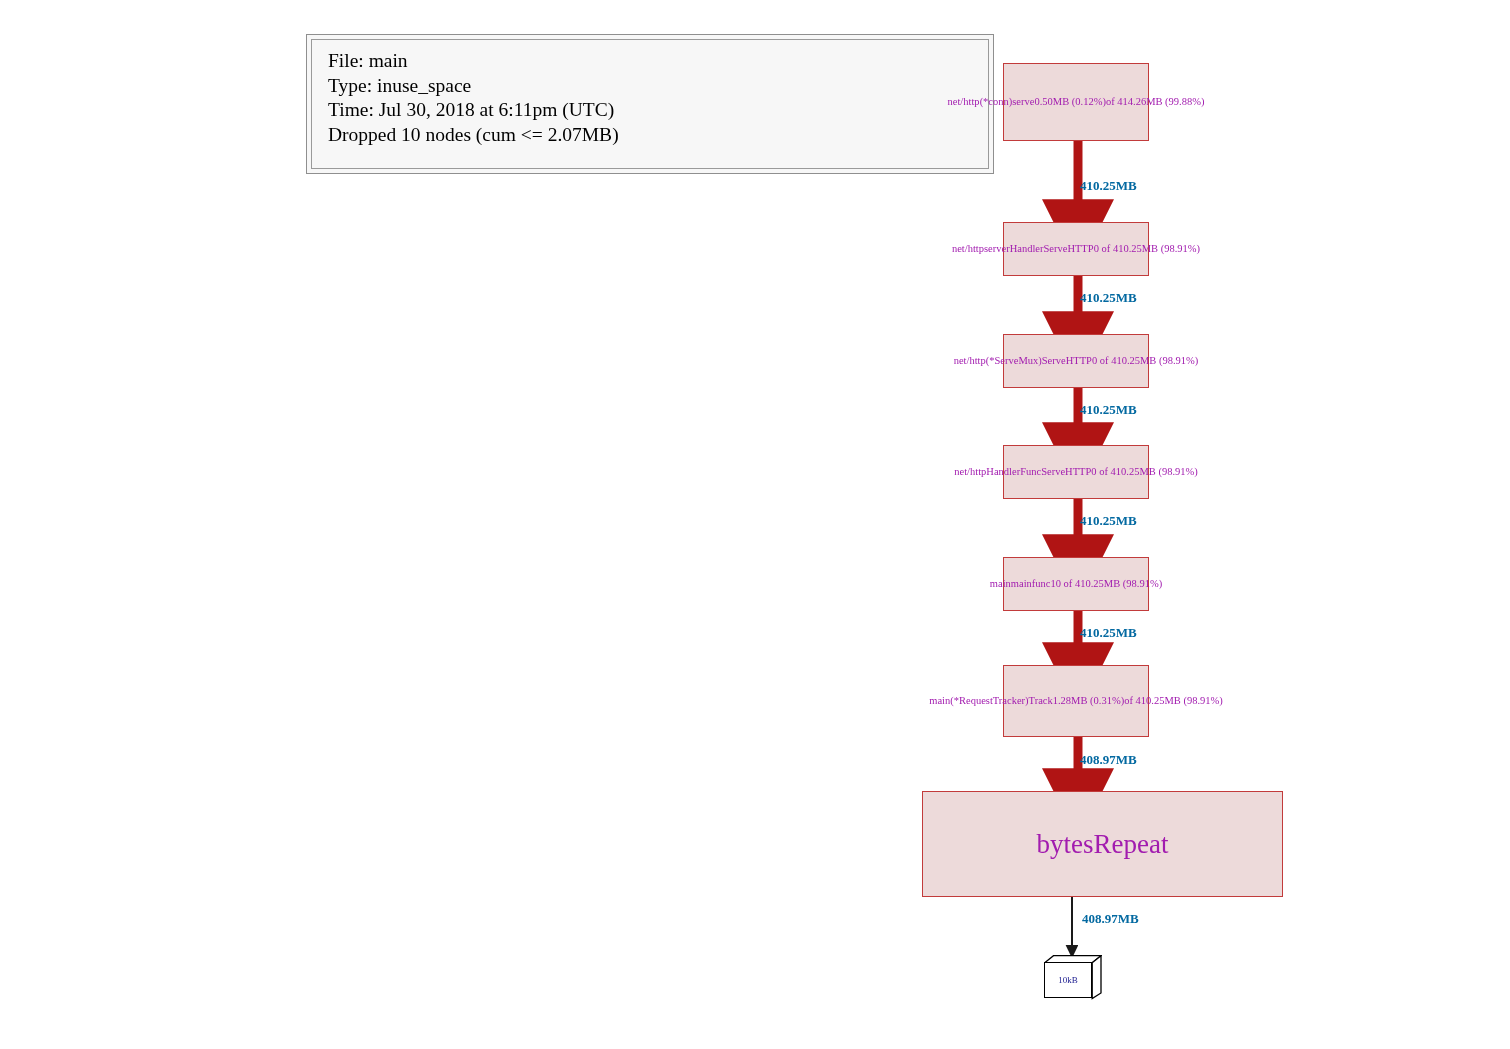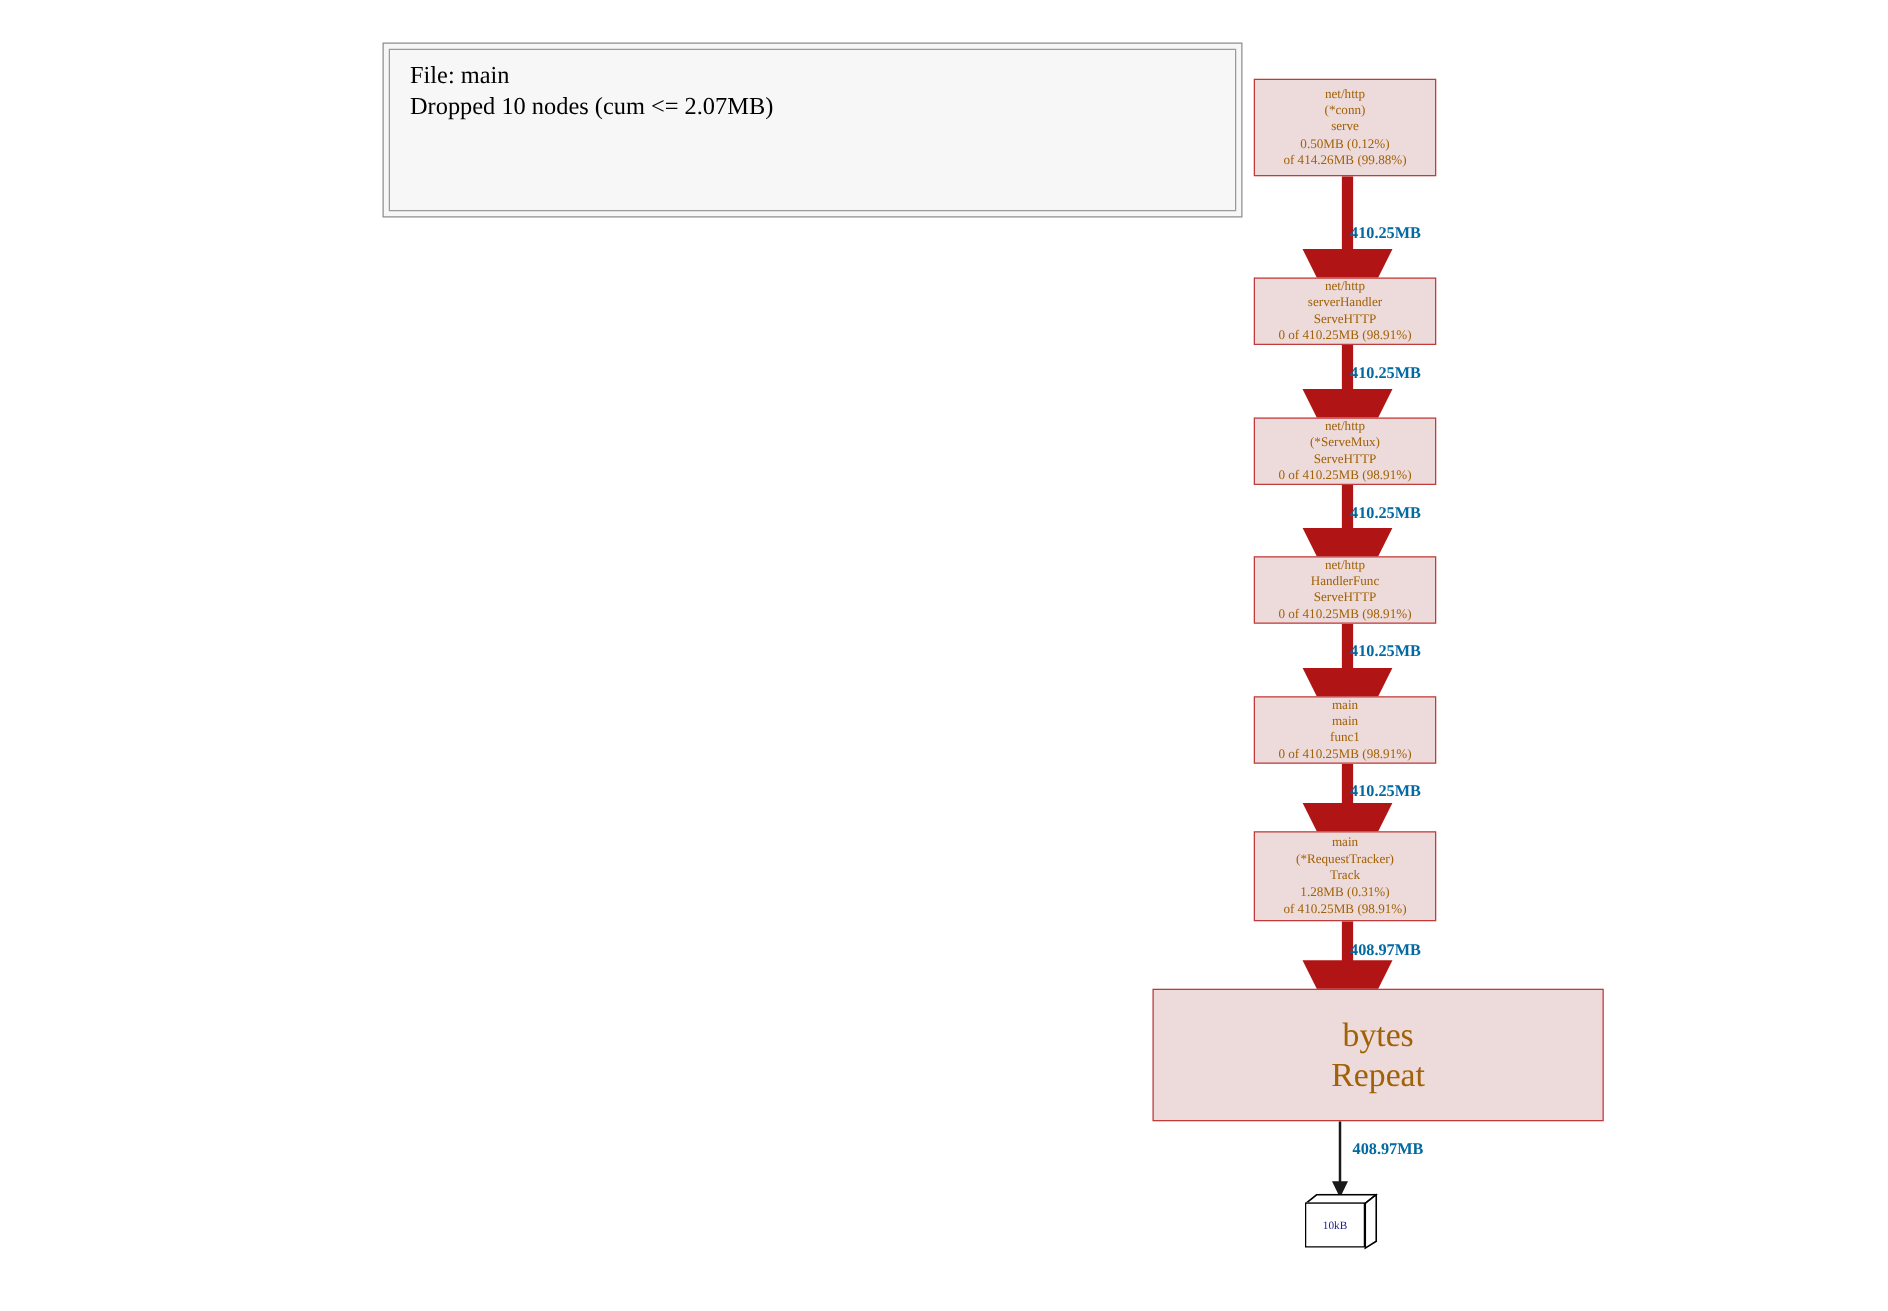--- a/index.html
+++ b/index.html
@@ -54,25 +54,25 @@
     color: #000;
   }
 
   
   .node {
     position: absolute;
     background: #eddada;
     border: 1.6px solid #c23b3b;
     box-sizing: border-box;
     display: flex;
-    flex-direction: column;
+    flex-direction: row;
     align-items: center;
     justify-content: center;
     text-align: center;
-    color: #a16207;
+    color: #a21caf;
   }
   .node .nl {
     display: block;
     white-space: nowrap;
     line-height: 1.26;
   }
   .node.small .nl { font-size: 10.5px; }
   .node.big  .nl { font-size: 27px; line-height: 1.2; }
 
   
@@ -159,20 +159,22 @@
   <line x1="1078" y1="611" x2="1078" y2="653" stroke="#b01414" stroke-width="9" marker-end="url(#arrow-red)"></line>
 
   <line x1="1078" y1="737" x2="1078" y2="779" stroke="#b01414" stroke-width="9" marker-end="url(#arrow-red)"></line>
 
   <line x1="1072" y1="897" x2="1072" y2="947" stroke="#1a1a1a" stroke-width="2" marker-end="url(#arrow-black)"></line>
 </svg>
 
 <div class="legend-box">
   <div class="legend-inner">
     <div class="legend-line">File: main</div>
+    <div class="legend-line">Type: inuse_space</div>
+    <div class="legend-line">Time: Jul 30, 2018 at 6:11pm (UTC)</div>
     <div class="legend-line">Dropped 10 nodes (cum &lt;= 2.07MB)</div>
   </div>
 </div>
 
 <div class="node small" id="node-serve">
   <span class="nl">net/http</span>
   <span class="nl">(*conn)</span>
   <span class="nl">serve</span>
   <span class="nl">0.50MB (0.12%)</span>
   <span class="nl">of 414.26MB (99.88%)</span>

